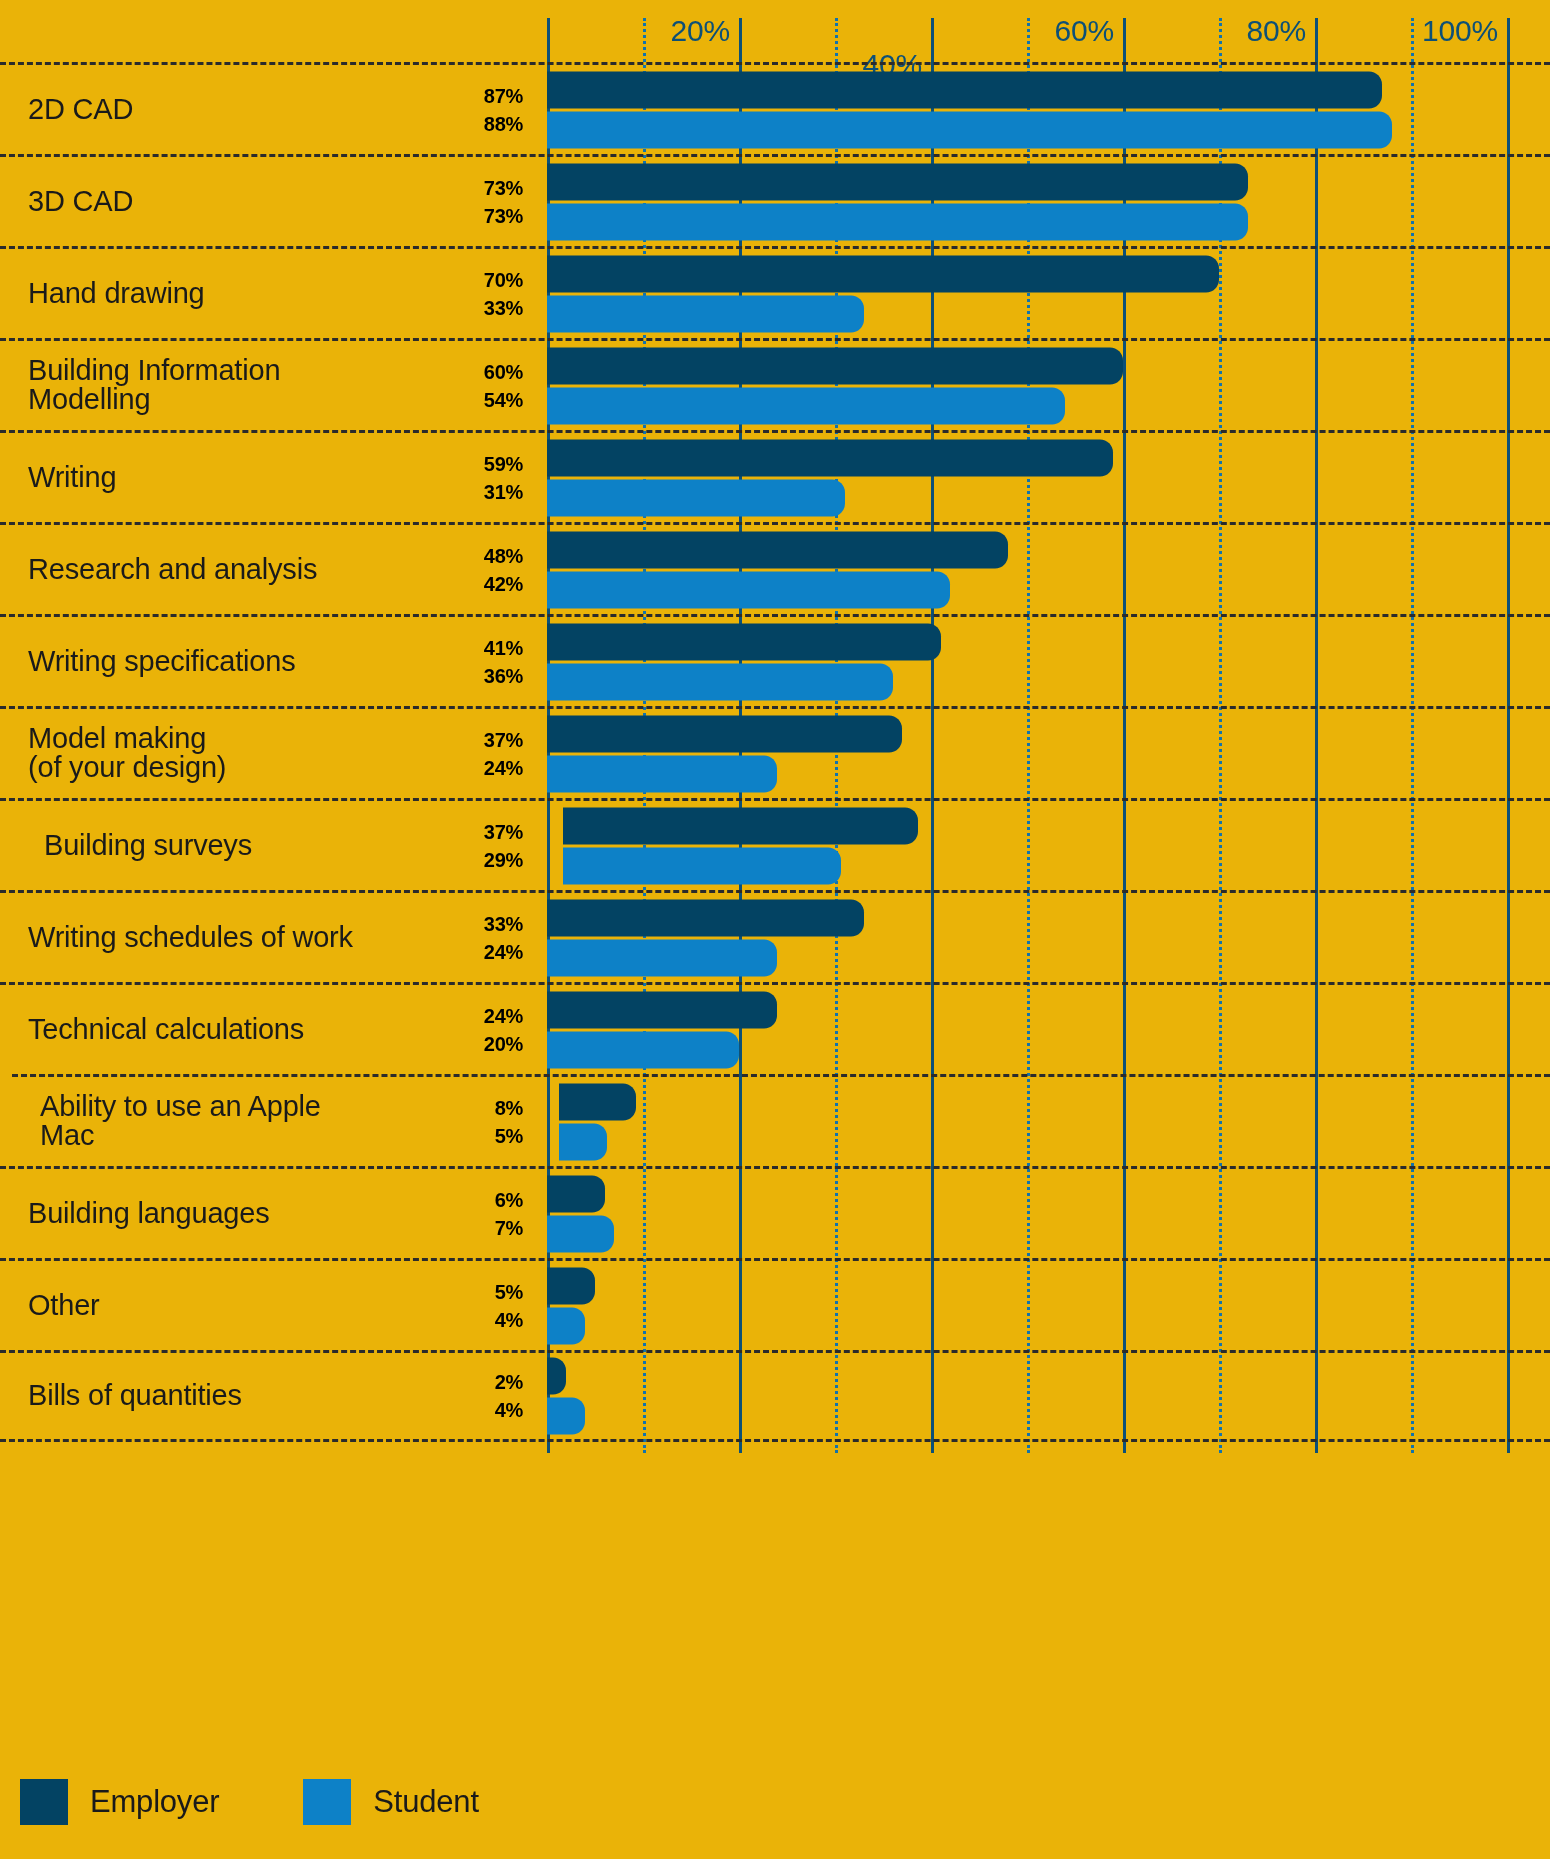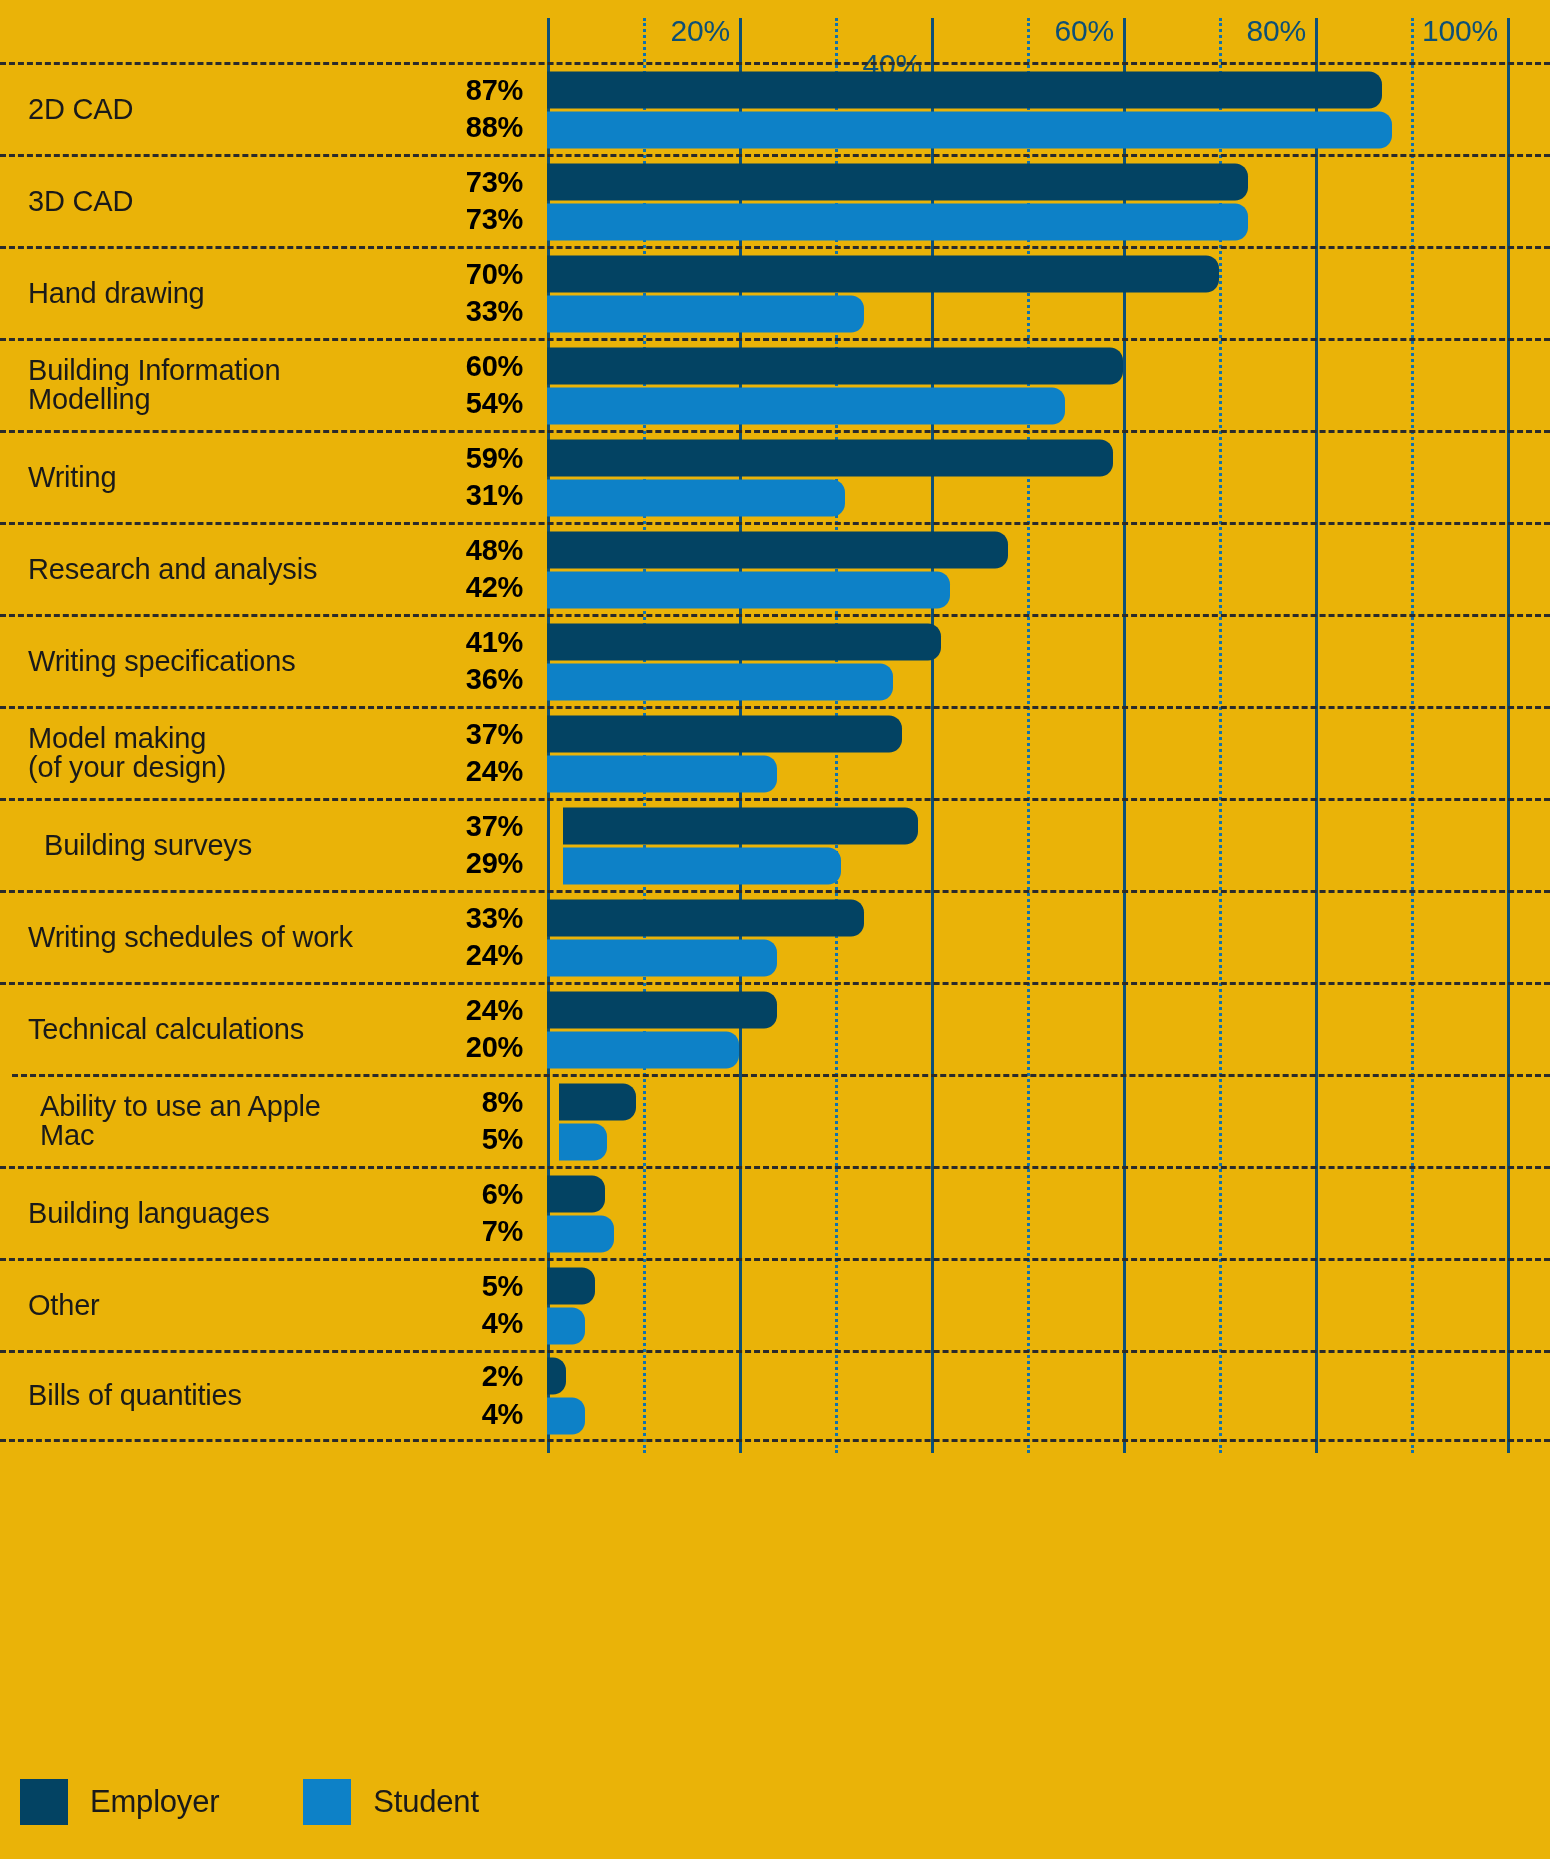--- a/index.html
+++ b/index.html
@@ -103,21 +103,21 @@
     color: #1a1a1a;
     letter-spacing: -0.2px;
   }
 
   .values {
     position: absolute;
     right: 1027px; 
     top: 50%;
     transform: translateY(-50%);
     text-align: right;
-    font-size: 29px;
+    font-size: 20px;
     font-weight: bold;
     color: #000000;
     line-height: 1.02;
     letter-spacing: -0.3px;
   }
   .values div { white-space: nowrap; }
   .values .v-employer { margin-bottom: 8px; }
 
   
   .bars {

